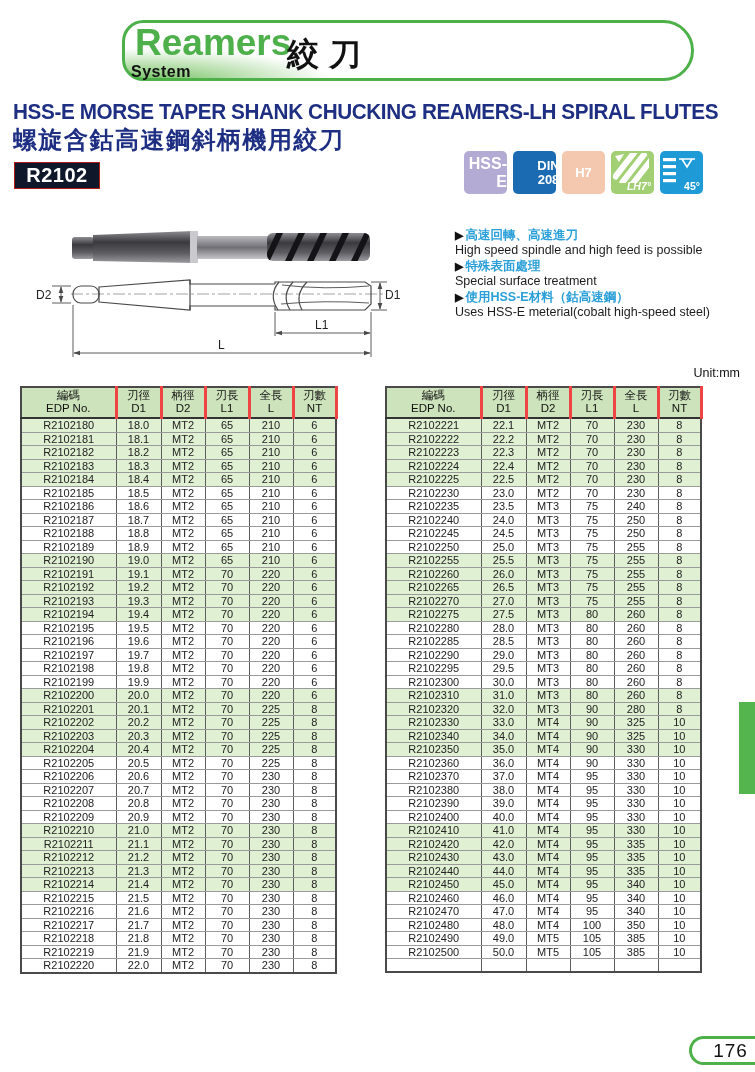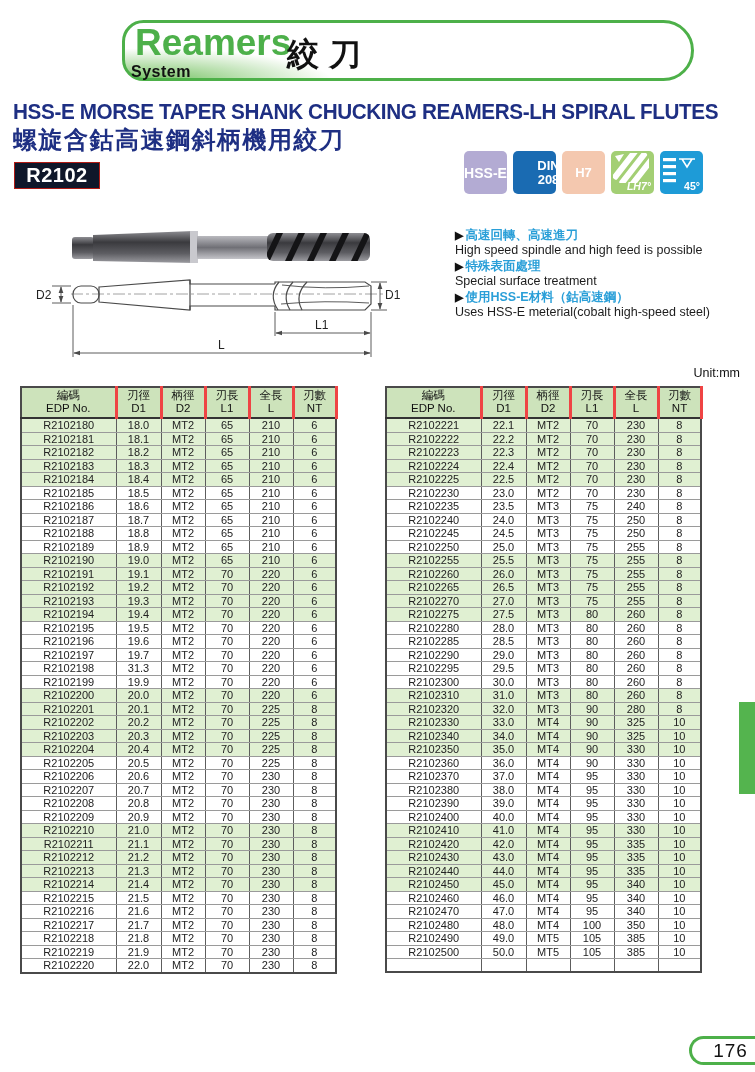--- a/index.html
+++ b/index.html
@@ -51,21 +51,21 @@
     display:flex;align-items:center;justify-content:center;letter-spacing:.5px;
   }
 
   
   .badges{left:464px;top:151px;display:flex;gap:6px;}
   .badge{
     width:43px;height:43px;border-radius:5px;color:#fff;font-weight:bold;
     display:flex;align-items:center;justify-content:center;flex-direction:column;
     box-sizing:border-box;position:relative;
   }
-  .badge.hsse{background:#b3abd3;font-size:14px;}
+  .badge.hsse{background:#b3abd3;font-size:16px;text-align:right;}
   .badge.din{background:#1a6bb2;font-size:13px;line-height:14px;padding-left:28px;}
   .badge.h7{background:#f4c8af;font-size:13px;}
   .badge.lh{background:#a3cf74;font-style:italic;}
   .badge.ch45{background:#1e9bd7;}
   .badge .corner-label{
     position:absolute;right:3px;bottom:2px;font-size:10.5px;color:#fff;font-weight:bold;
   }
 
   
   .features{left:455px;top:228px;width:295px;font-size:12.5px;line-height:15.4px;}
@@ -417,21 +417,21 @@
       <tr>
         <td>R2102197</td>
         <td>19.7</td>
         <td>MT2</td>
         <td>70</td>
         <td>220</td>
         <td>6</td>
       </tr>
       <tr>
         <td>R2102198</td>
-        <td>31.3</td>
+        <td>19.8</td>
         <td>MT2</td>
         <td>70</td>
         <td>220</td>
         <td>6</td>
       </tr>
       <tr>
         <td>R2102199</td>
         <td>19.9</td>
         <td>MT2</td>
         <td>70</td>

